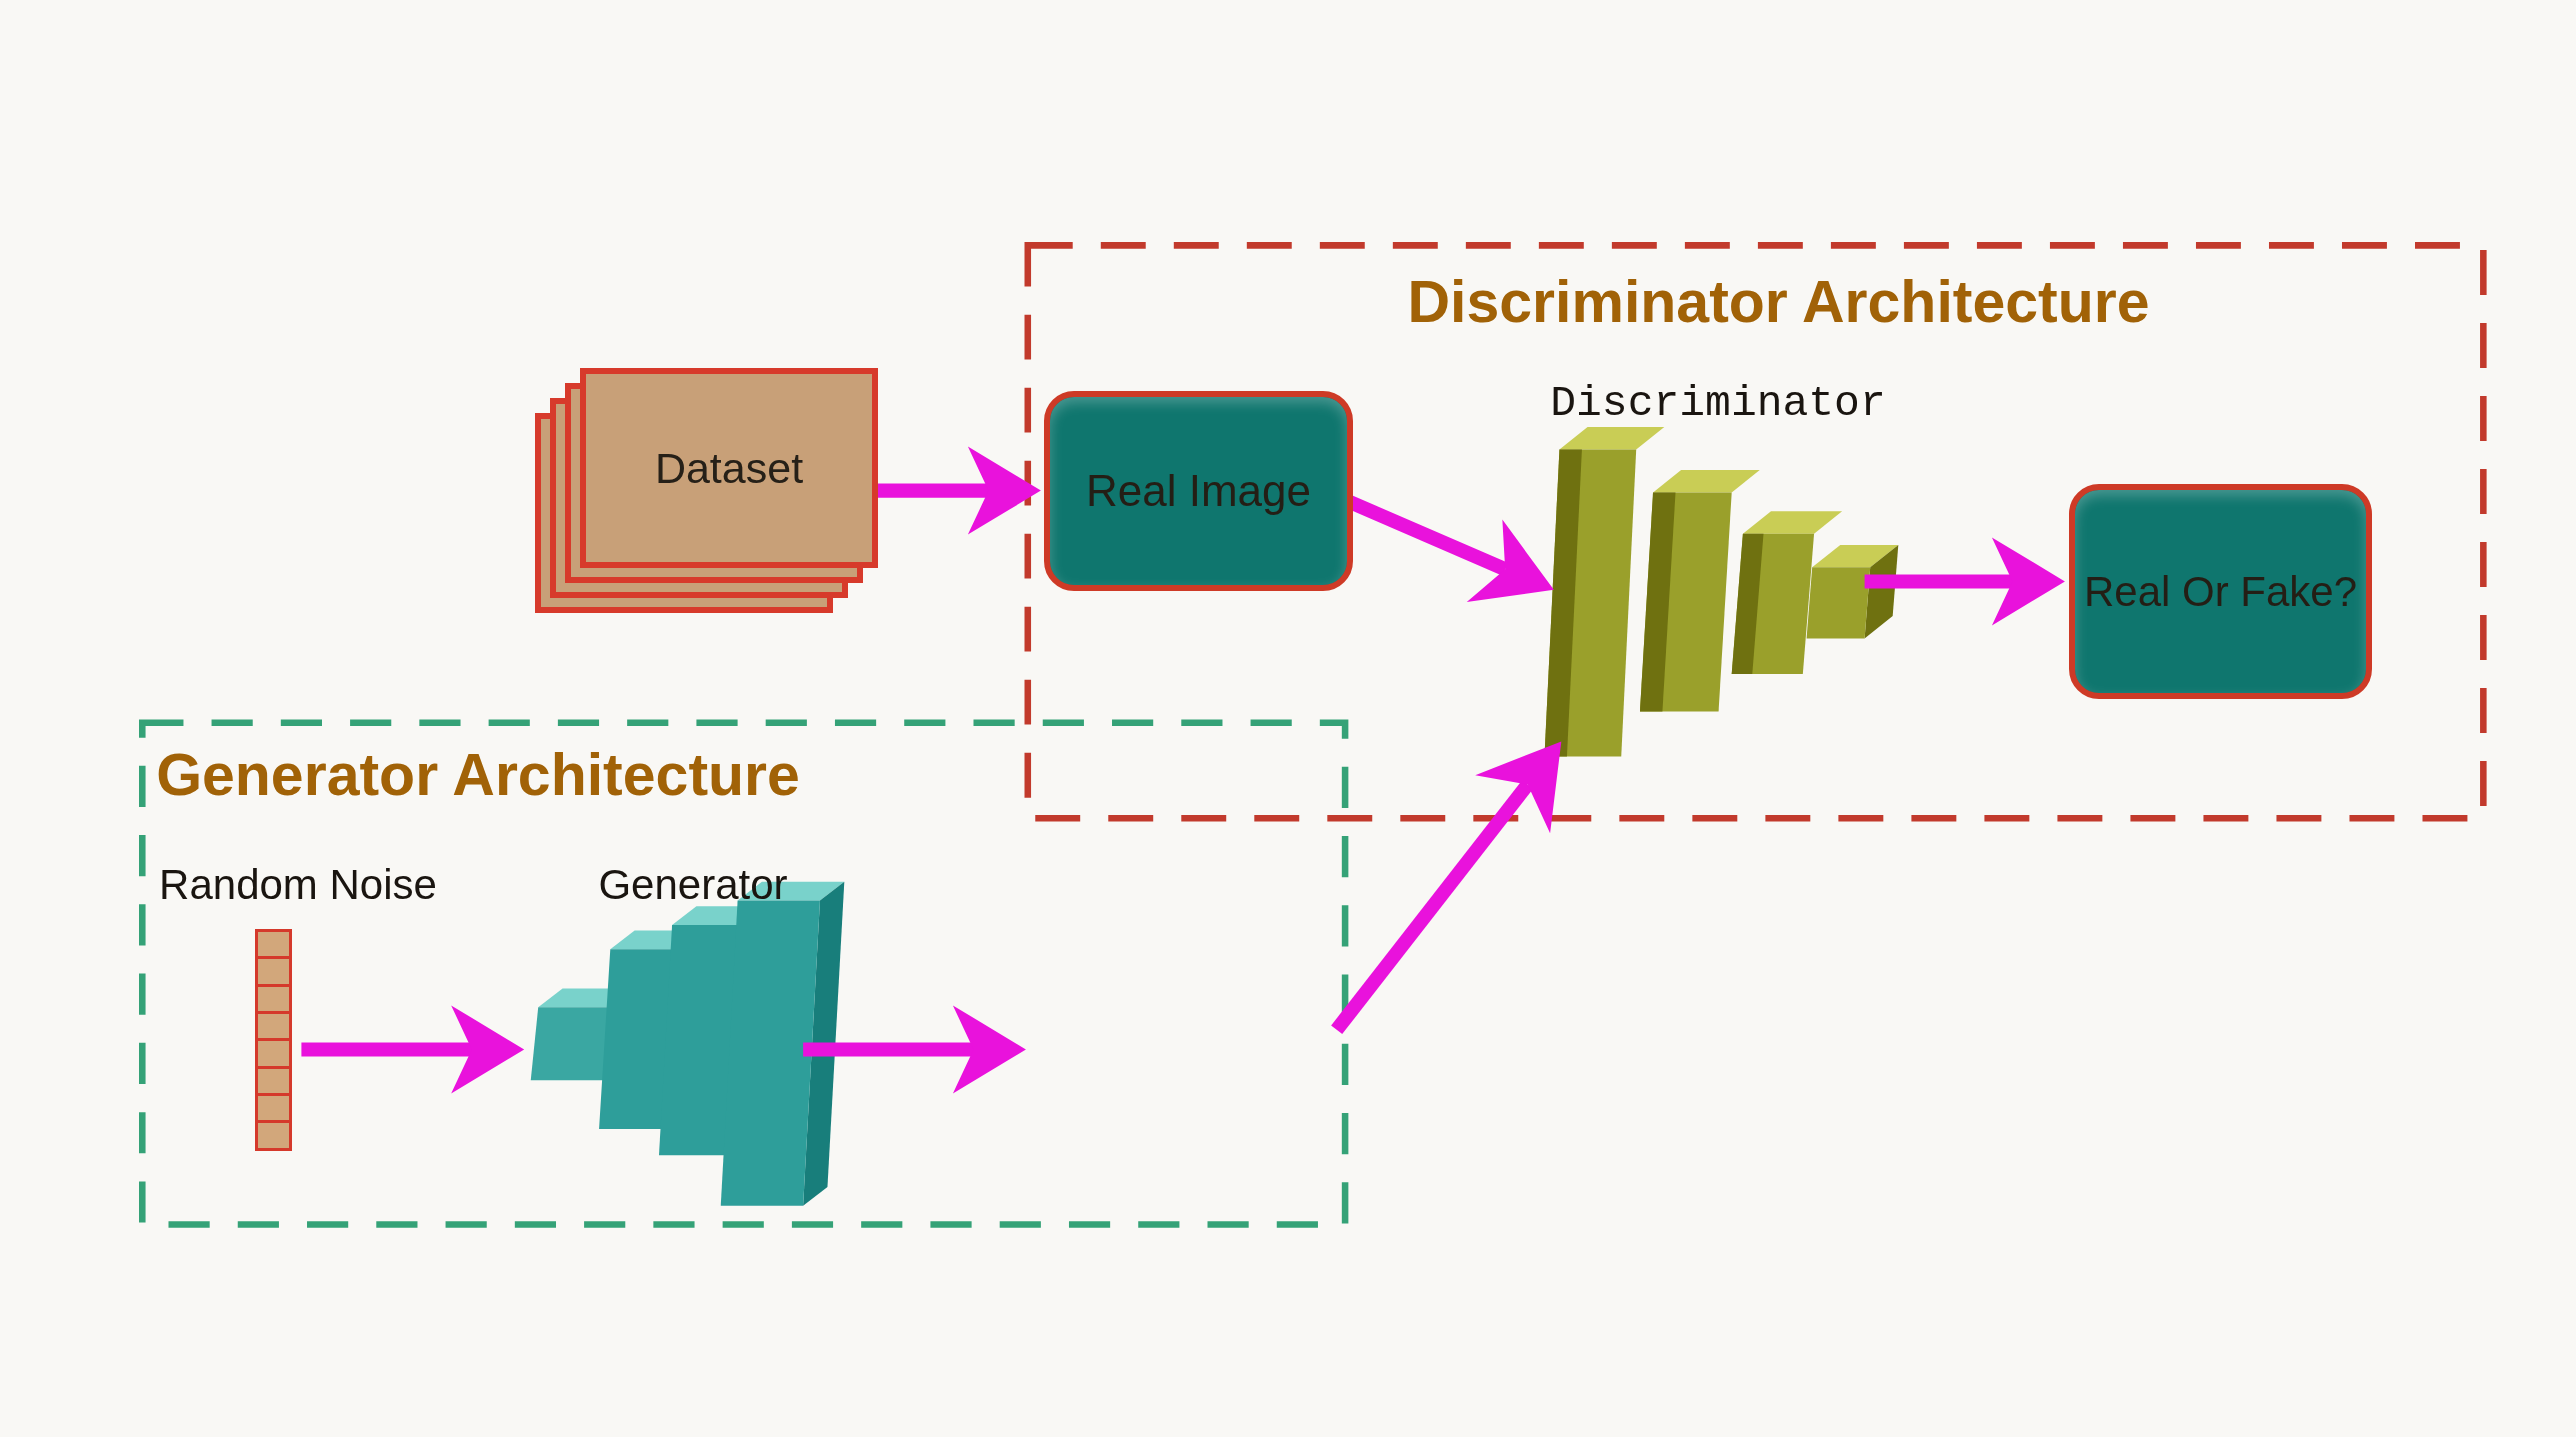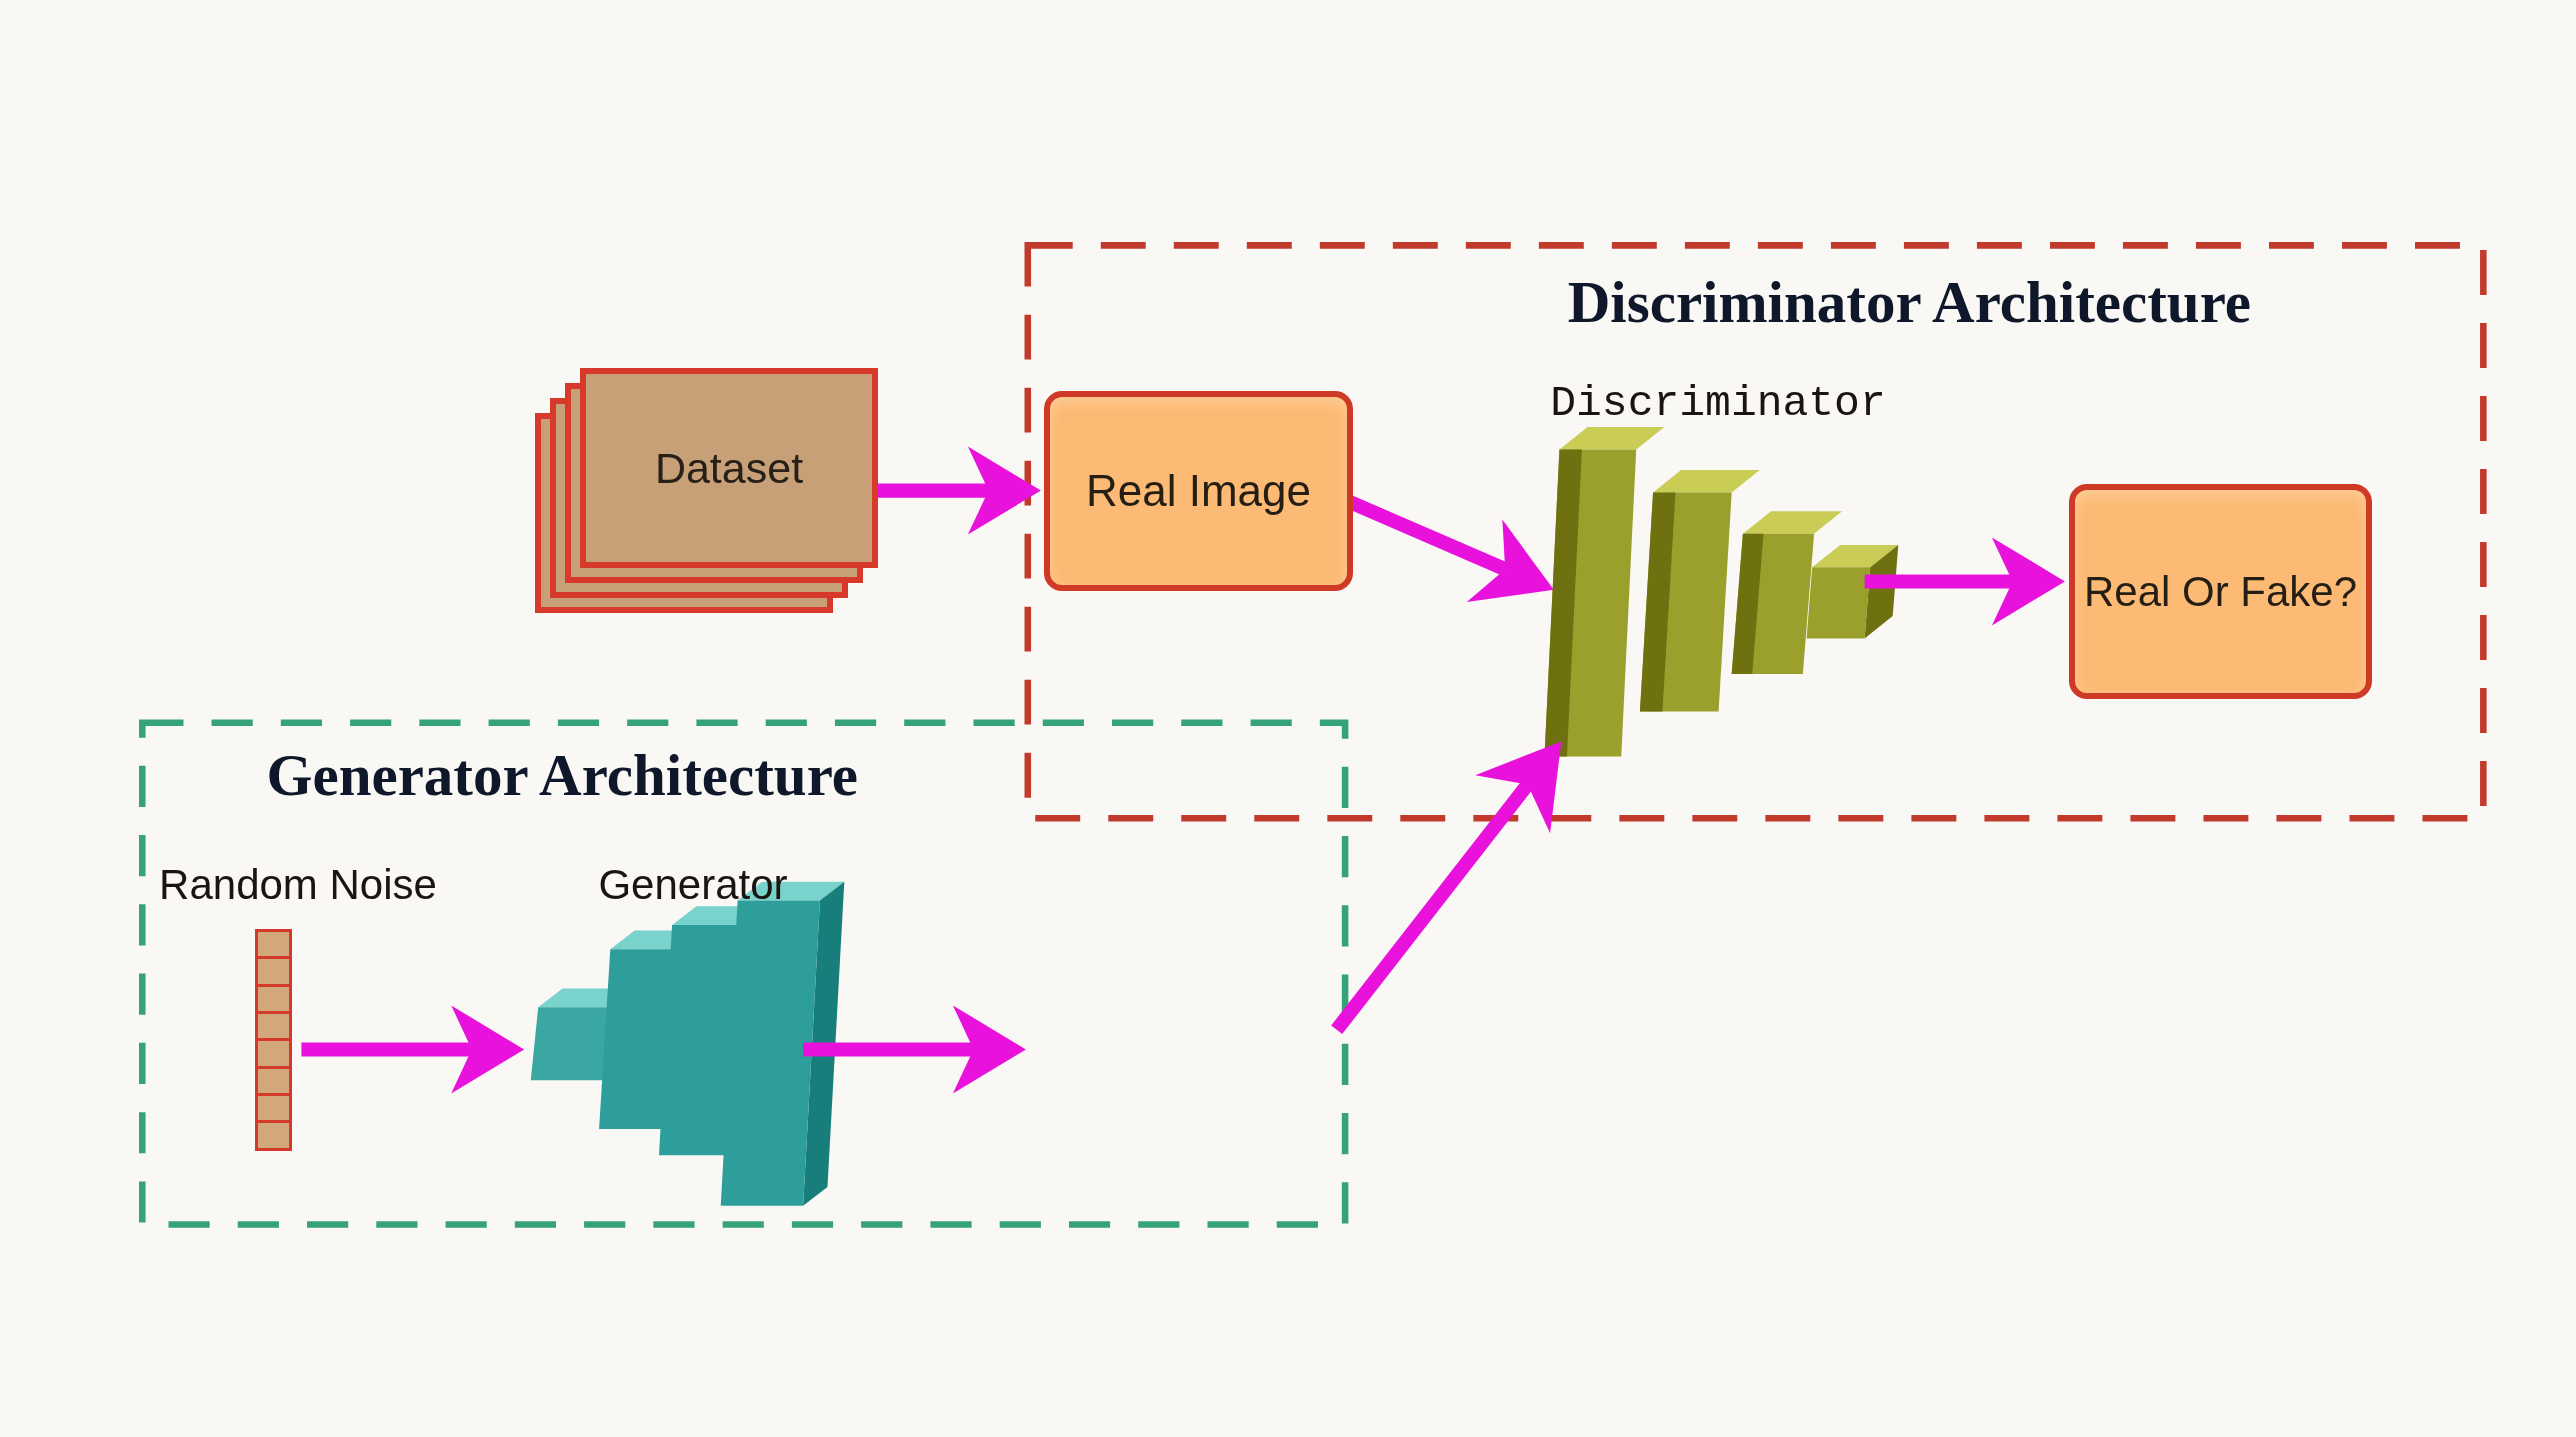--- a/index.html
+++ b/index.html
@@ -5,31 +5,31 @@
   html,body{margin:0;padding:0;background:#e8e8e8;}
   #canvas{
     position:relative;
     width:2576px;height:1438px;
     background:#f9f8f5;
     overflow:hidden;
     font-family:"Liberation Sans","DejaVu Sans",sans-serif;
   }
   #overlay{position:absolute;left:0;top:0;width:2576px;height:1438px;}
   .section-title{
-    position:absolute;text-align:right;
-    font-size:59px;font-weight:600;color:#0f172a;
-    letter-spacing:0px;white-space:nowrap;font-family:Liberation Serif, serif;
+    position:absolute;text-align:center;
+    font-size:59px;font-weight:600;color:#a16207;
+    letter-spacing:0px;white-space:nowrap;
   }
   .node-label{
     position:absolute;text-align:center;
     font-size:42px;font-weight:400;color:#1a1510;white-space:nowrap;
   }
   .orange-box{
     position:absolute;box-sizing:border-box;
-    background:#fdba74;border:6.6px solid #ce3a26;border-radius:18px;
+    background:#0f766e;border:6.6px solid #ce3a26;border-radius:30px;
     display:flex;align-items:center;justify-content:center;
     font-size:44px;color:#241e15;
     box-shadow:inset 0 5.6px 13px rgba(255,255,255,0.25);
   }
   .dataset-card{
     position:absolute;box-sizing:border-box;
     width:298px;height:200px;
     background:#c8a078;border:6.6px solid #d73a2b;margin-left:46px;
   }
   .dataset-front{

